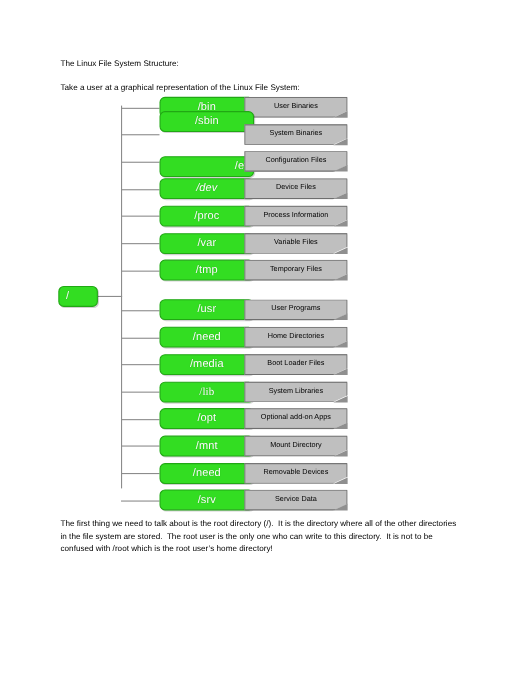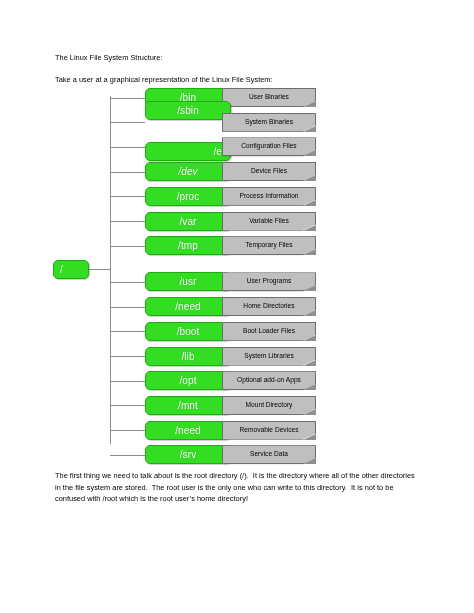--- a/index.html
+++ b/index.html
@@ -183,28 +183,28 @@
         <div class="stub" style="top: 306.6px;"></div>
         <div class="node green" style="top: 297.1px;">
           <span class="lbl">/need</span>
         </div>
         <div class="node grey" style="top: 297.1px;">
           <span class="lbl">Home Directories</span>
         </div>
         <div class="fold" style="position: absolute; left: 222px; top: 297.1px; width: 94px; height: 19px;"></div>
         <div class="stub" style="top: 331.3px;"></div>
         <div class="node green" style="top: 321.8px;">
-          <span class="lbl">/boot</span>
+          <span class="lbl">/media</span>
         </div>
         <div class="node grey" style="top: 321.8px;">
           <span class="lbl">Boot Loader Files</span>
         </div>
         <div class="fold" style="position: absolute; left: 222px; top: 321.8px; width: 94px; height: 19px;"></div>
         <div class="stub" style="top: 356px;"></div>
-        <div class="node green" style="top: 346.5px;">
+        <div class="node green" style="top: 346.5px; font-family: Liberation Serif, serif;">
           <span class="lbl">/lib</span>
         </div>
         <div class="node grey" style="top: 346.5px;">
           <span class="lbl">System Libraries</span>
         </div>
         <div class="fold" style="position: absolute; left: 222px; top: 346.5px; width: 94px; height: 19px;"></div>
         <div class="stub" style="top: 380.7px;"></div>
         <div class="node green" style="top: 371.2px; justify-content: center;">
           <span class="lbl">/opt</span>
         </div>

